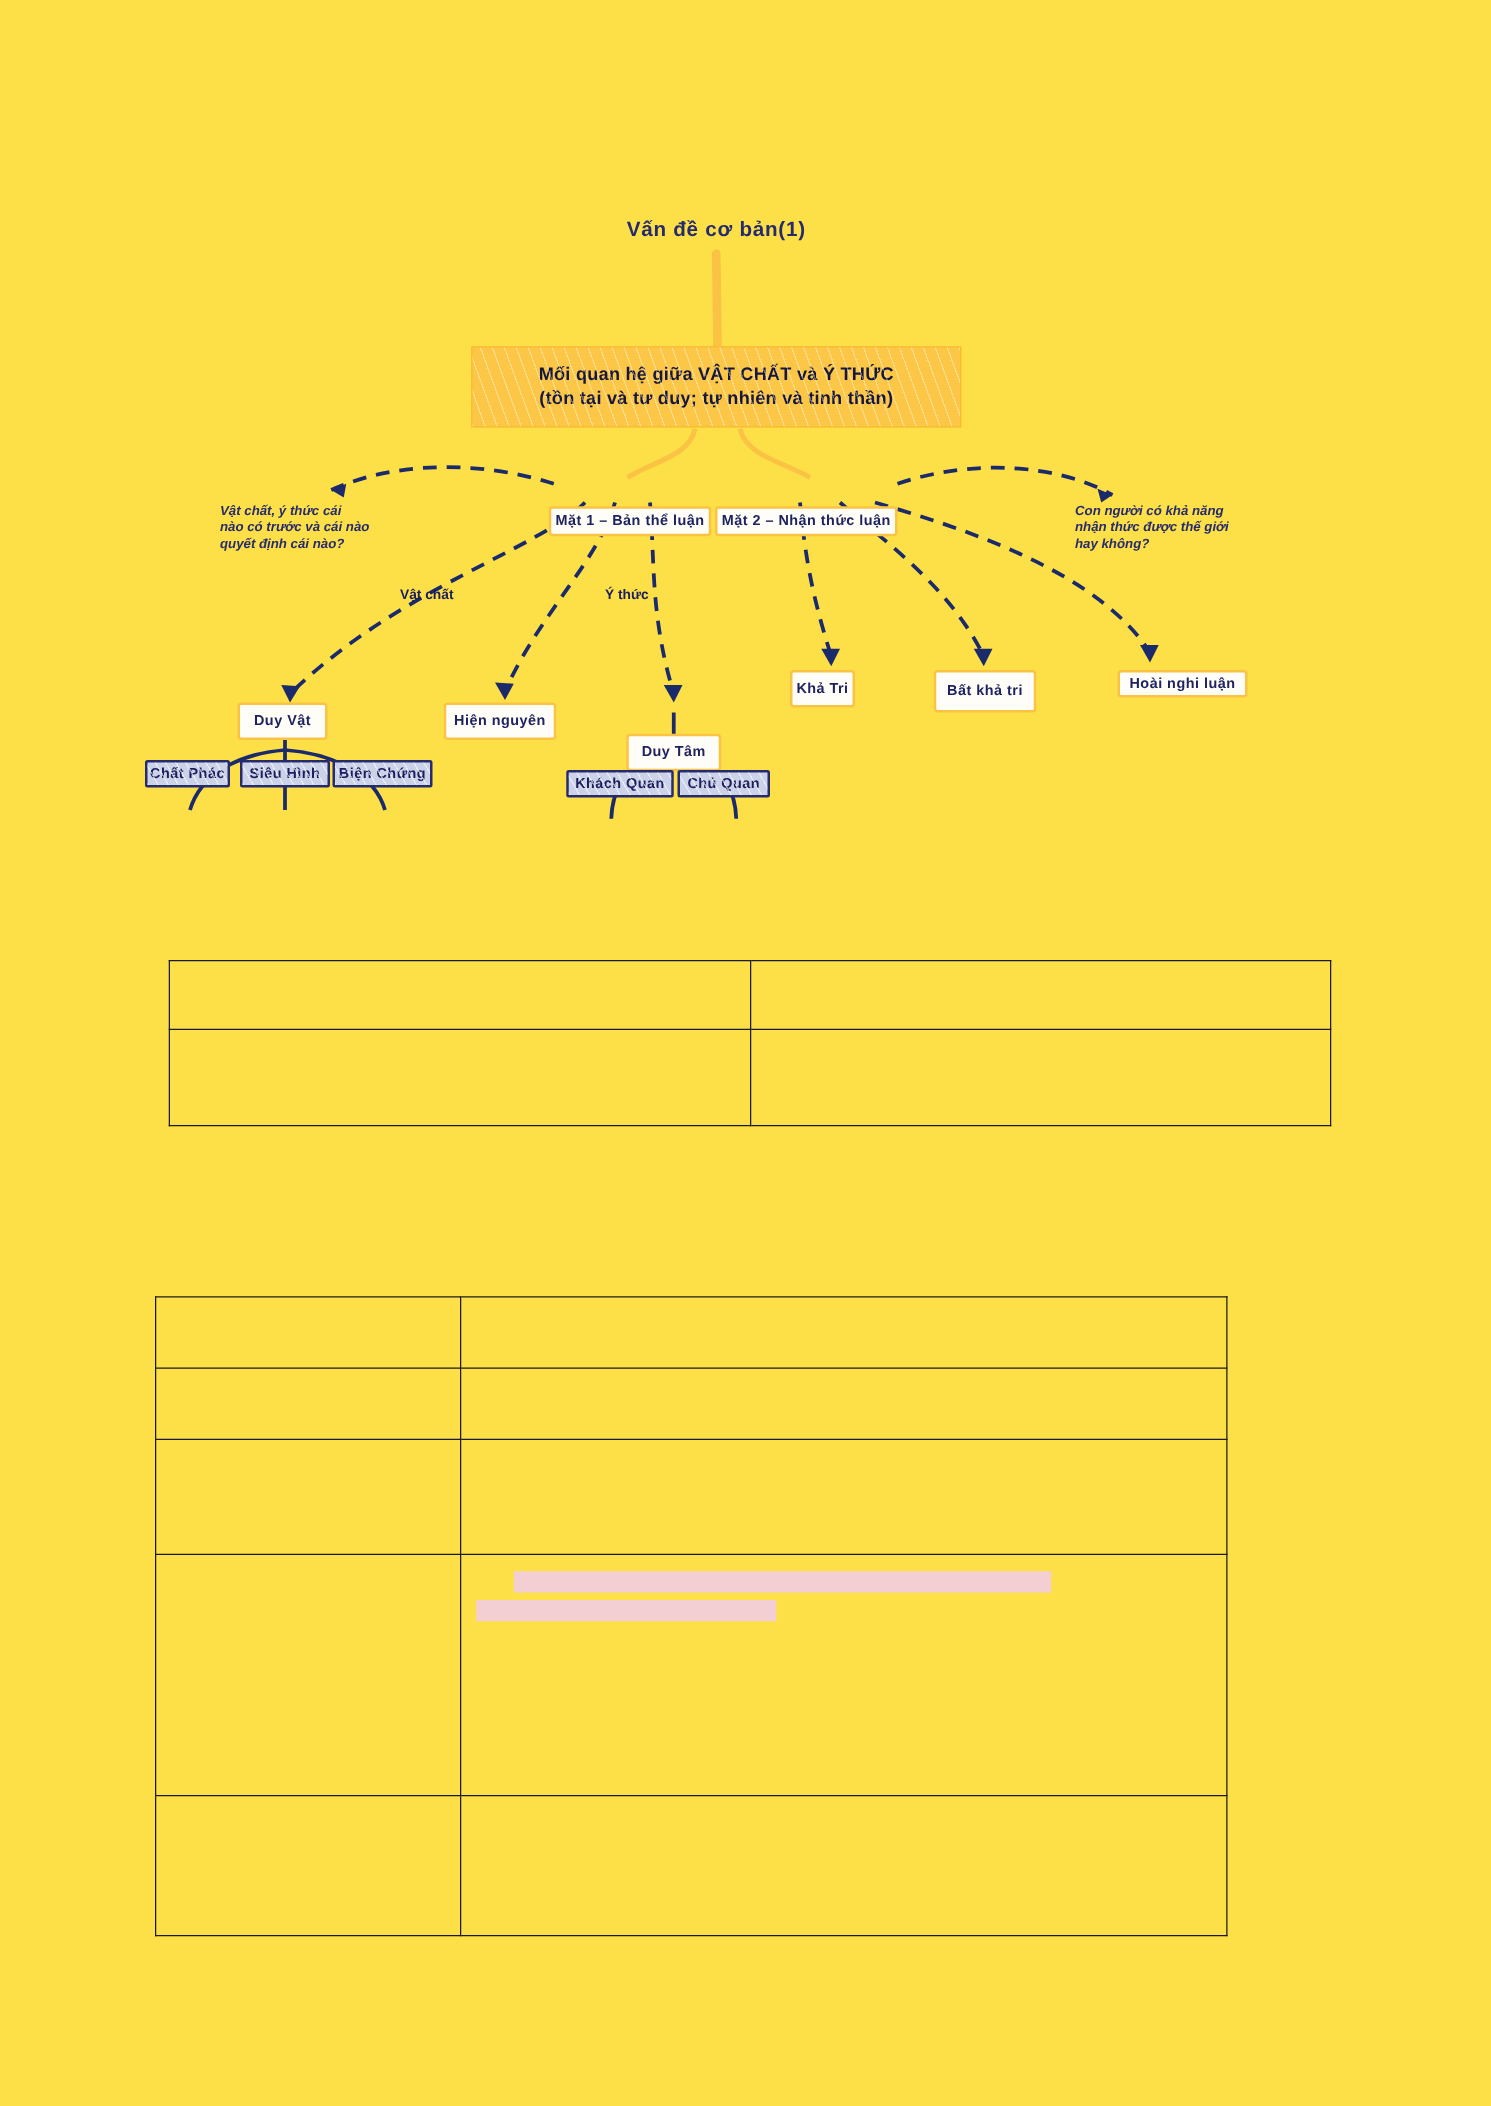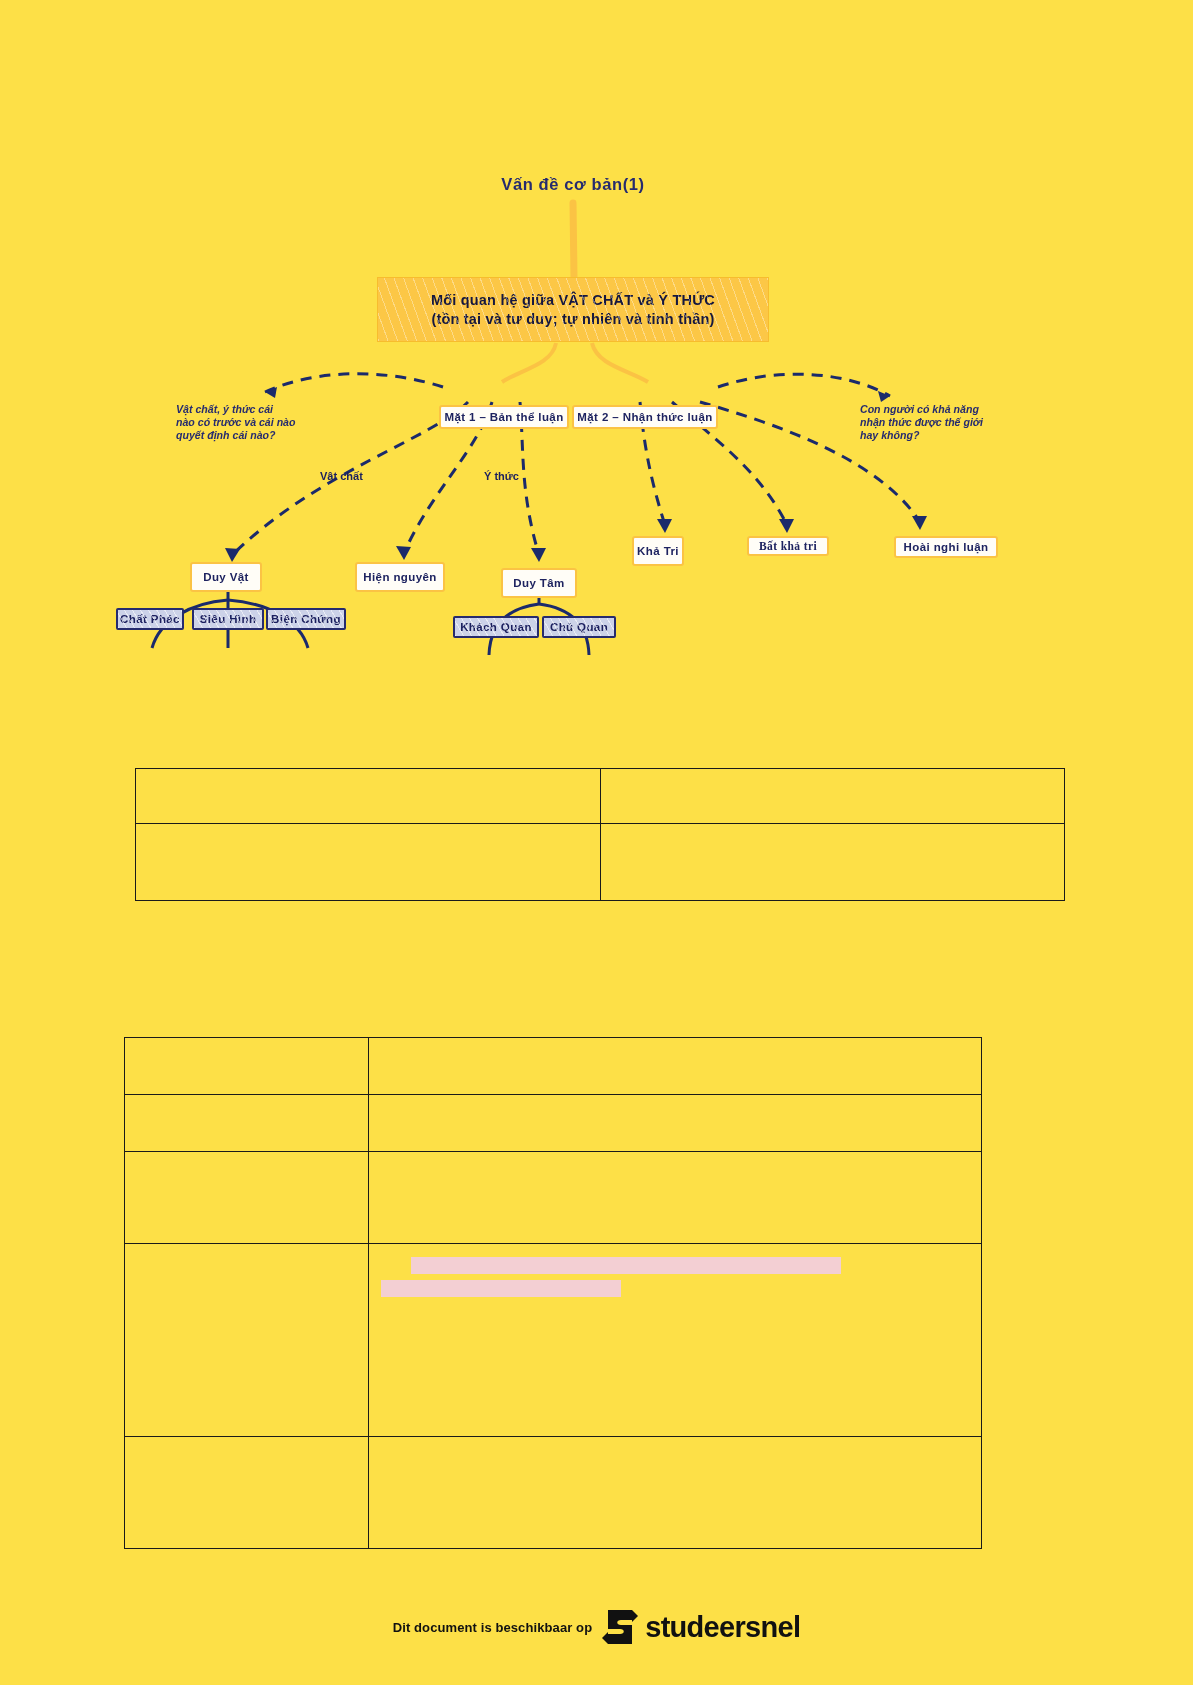--- a/index.html
+++ b/index.html
@@ -151,23 +151,23 @@
 quyết định cái nào?</div>
     <div class="q-text" style="left:860px;top:403px;width:180px;">Con người có khả năng
 nhận thức được thế giới
 hay không?</div>
 
     <div class="edge-lbl" style="left:320px;top:470px;">Vật chất</div>
     <div class="edge-lbl" style="left:484px;top:470px;">Ý thức</div>
 
     <div class="node n-yellow" style="left:190px;top:538px;width:72px;height:30px;">Duy Vật</div>
     <div class="node n-yellow" style="left:355px;top:538px;width:90px;height:30px;">Hiện nguyên</div>
-    <div class="node n-yellow" style="left:501px;top:544px;width:76px;height:30px;">Duy Tâm</div>
+    <div class="node n-yellow" style="left:501px;top:563px;width:76px;height:30px;">Duy Tâm</div>
     <div class="node n-yellow" style="left:632px;top:512px;width:52px;height:30px;">Khả Tri</div>
-    <div class="node n-yellow" style="left:747px;top:512px;width:82px;height:20px;font-family:Liberation Serif, serif;">Bất khả tri</div>
+    <div class="node n-yellow" style="left:747px;top:512px;width:82px;height:34px;">Bất khả tri</div>
     <div class="node n-yellow" style="left:894px;top:512px;width:104px;height:22px;">Hoài nghi luận</div>
 
     <div class="node n-purple" style="left:116px;top:608px;width:68px;height:22px;">
       <div class="hatch2"></div>
       <span>Chất Phác</span>
     </div>
     <div class="node n-purple" style="left:192px;top:608px;width:72px;height:22px;">
       <div class="hatch2"></div>
       <span>Siêu Hình</span>
     </div>
@@ -219,25 +219,14 @@
         <span class="hl" style="margin:6px 0 0 6px;width:240px;"></span>
       </td>
     </tr>
     <tr>
       <td style="height:103px;"></td>
       <td style="height:103px;"></td>
     </tr>
   </tbody>
     </table>
 
-  <div class="footer">
-    <span class="footer-text">Dit document is beschikbaar op</span>
-    <span class="brand">
-      <svg width="36" height="40" viewBox="0 0 36 40">
-        <path d="M6 3 H30 L30 13 H19 C14 13 14 18 19 18 H30 V37 H6 V27 H18 C23 27 23 22 18 22 H6 Z" fill="#111"></path>
-        <path d="M30 3 L36 9 L30 15 Z" fill="#111"></path>
-        <path d="M6 25 L0 31 L6 37 Z" fill="#111"></path>
-      </svg>
-      <span class="brand-name">studeersnel</span>
-    </span>
-  </div>
 
 </div>
 
 </body></html>

